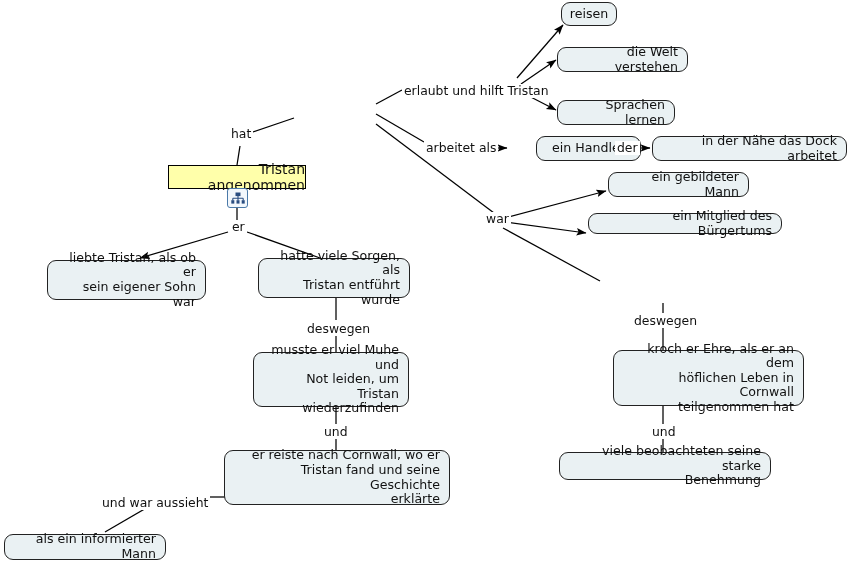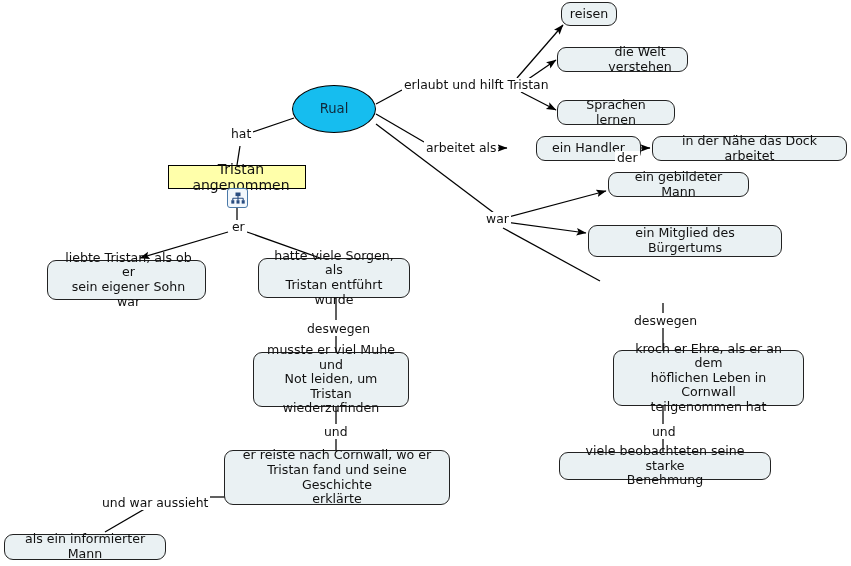--- a/index.html
+++ b/index.html
@@ -30,21 +30,21 @@
     width: 851px;
     height: 566px;
     pointer-events: none;
   }
   .node {
     position: absolute;
     box-sizing: border-box;
     display: flex;
     align-items: center;
     justify-content: center;
-    text-align: center;
+    text-align: right;
     line-height: 1.16;
     white-space: pre-line;
   }
   .node-box {
     background: #eaf1f3;
     border: 1.3px solid #222222;
     border-radius: 9px;
     font-size: 12.6px;
     padding: 3px 9px;
     color: #111111;
@@ -133,21 +133,20 @@
       <path d="M148,507 L105,532"></path>
 
       <path d="M663,303 L663,313"></path>
       <path d="M663,327 L663,350"></path>
 
       <path d="M663,406 L663,424"></path>
       <path d="M663,438 L663,452"></path>
     </g>
   </svg>
 
-  <div class="node node-root" style="left:292px; top:85px; width:84px; height:48px;">Rual</div>
 
   <div class="node node-yellow" style="left:168px; top:165px; width:138px; height:24px;">Tristan angenommen</div>
 
   <div class="submap-badge" style="left:227px; top:188px;">
     <svg width="14" height="13" viewBox="0 0 14 13">
       <rect x="4.5" y="0.5" width="5" height="3.6" fill="#2a4d80"></rect>
       <path d="M7,4.1 L7,6.2 M1.8,6.2 L12.2,6.2 M1.8,6.2 L1.8,8.2 M7,6.2 L7,8.2 M12.2,6.2 L12.2,8.2" stroke="#2a4d80" stroke-width="1.1" fill="none"></path>
       <rect x="0.3" y="8.2" width="3" height="3.4" fill="#2a4d80"></rect>
       <rect x="5.5" y="8.2" width="3" height="3.4" fill="#2a4d80"></rect>
       <rect x="10.7" y="8.2" width="3" height="3.4" fill="#2a4d80"></rect>
@@ -159,21 +158,21 @@
   <div class="node node-box" style="left:557px; top:47px; width:131px; height:25px;padding-left:44px;">die Welt verstehen</div>
 
   <div class="node node-box" style="left:557px; top:100px; width:118px; height:25px;">Sprachen lernen</div>
 
   <div class="node node-box" style="left:536px; top:136px; width:105px; height:25px;">ein Handler</div>
 
   <div class="node node-box" style="left:652px; top:136px; width:195px; height:25px;">in der Nähe das Dock arbeitet</div>
 
   <div class="node node-box" style="left:608px; top:172px; width:141px; height:25px;">ein gebildeter Mann</div>
 
-  <div class="node node-box" style="left:588px; top:225px; width:194px; height:32px;">ein Mitglied des Bürgertums</div>
+  <div class="node node-box" style="left:588px; top:213px; width:194px; height:21px;">ein Mitglied des Bürgertums</div>
 
 
   <div class="node node-box" style="left:47px; top:260px; width:159px; height:40px;padding-left:13px;">liebte Tristan, als ob er
 sein eigener Sohn war</div>
 
   <div class="node node-box" style="left:258px; top:258px; width:152px; height:40px;">hatte viele Sorgen, als
 Tristan entführt wurde</div>
 
   <div class="node node-box" style="left:253px; top:352px; width:156px; height:55px;">musste er viel Muhe und
 Not leiden, um Tristan
@@ -187,25 +186,25 @@
 
   <div class="node node-box" style="left:569px; top:350px; width:191px; height:56px;margin-left:44px;">kroch er Ehre, als er an dem
 höflichen Leben in Cornwall
 teilgenommen hat</div>
 
   <div class="node node-box" style="left:559px; top:452px; width:212px; height:28px;">viele beobachteten seine starke
 Benehmung</div>
 
   <div class="edge-label" style="left:229px; top:127px;">hat</div>
 
-  <div class="edge-label" style="left:402px; top:78px;">erlaubt und hilft Tristan</div>
+  <div class="edge-label" style="left:402px; top:84px;">erlaubt und hilft Tristan</div>
 
   <div class="edge-label" style="left:424px; top:141px;">arbeitet als</div>
 
-  <div class="edge-label" style="left:615px; top:141px;margin-top:10px;">der</div>
+  <div class="edge-label" style="left:615px; top:141px;">der</div>
 
   <div class="edge-label" style="left:484px; top:212px;">war</div>
 
   <div class="edge-label" style="left:230px; top:220px;">er</div>
 
   <div class="edge-label" style="left:305px; top:322px;">deswegen</div>
 
   <div class="edge-label" style="left:322px; top:425px;">und</div>
 
   <div class="edge-label" style="left:100px; top:496px;">und war aussieht</div>

